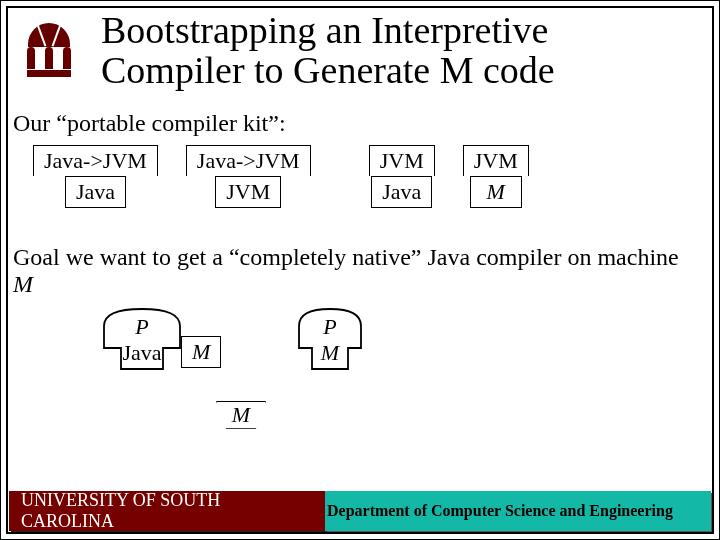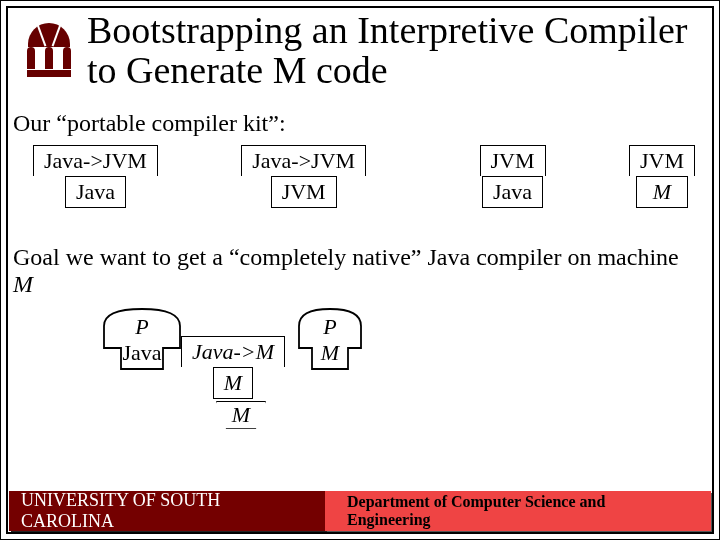--- a/index.html
+++ b/index.html
@@ -16,21 +16,21 @@
     content: "";
     position: absolute;
     top: 5px; left: 5px; right: 5px; bottom: 5px;
     border: 2px solid #000;
     pointer-events: none;
   }
   .header {
     display: flex;
     align-items: center;
     padding: 10px 20px 5px 10px;
-    gap: 8px;
+    gap: 22px;
   }
   .logo {
     width: 60px;
     height: 55px;
     margin-left: 8px;
     position: relative;
   }
   .logo-fan {
     position: absolute;
     top: 0; left: 50%;
@@ -82,21 +82,20 @@
     padding: 8px 24px 0 12px;
   }
   .subhead {
     font-size: 24px;
     margin: 6px 0 8px 0;
   }
   .row {
     display: flex;
     gap: 28px;
     align-items: flex-start;
-    justify-content: space-between;
   }
   .tdiag {
     position: relative;
   }
   .tdiag .top {
     border: 1.5px solid #000;
     border-bottom: none;
     padding: 2px 10px;
     font-size: 22px;
     text-align: center;
@@ -167,27 +166,27 @@
     background: #740000;
     color: #fff;
     font-size: 18px;
     display: flex;
     align-items: center;
     padding: 0 12px;
     width: 316px;
     box-shadow: 2px 2px 0 #222;
   }
   .footer .r {
-    background: #ef4444;
+    background: #14b8a6;
     color: #000;
     font-size: 16px;
     font-weight: bold;
     display: flex;
     align-items: center;
-    padding: 0 22px;
+    padding: 0 2px;
     flex: 1;
     box-shadow: 2px 2px 0 #555;
   }
   .row1 { margin-left: 20px; }
 </style>
 </head>
 <body>
 
 <div class="header">
   <div class="logo">
@@ -247,21 +246,20 @@
         <svg viewBox="0 0 78 62" preserveAspectRatio="none">
           <path d="M1 18 Q1 1 39 1 Q77 1 77 18 L77 40 L60 40 L60 61 L18 61 L18 40 L1 40 Z" fill="none" stroke="#000" stroke-width="1.8"></path>
         </svg>
         <div class="lab">P</div>
         <div class="lab2">Java</div>
       </div>
     </div>
 
     <div class="piece" style="left:78px; top:28px;">
       <div class="tdiag">
-        <div class="top" style="font-style:italic">Java-&gt;M</div>
         <div class="bot-wrap">
             <div class="bot" style="font-style:italic">M</div>
           </div>
       </div>
     </div>
 
     <div class="piece" style="left:195px; top:0;">
       <div class="tomb" style="height:62px; width:64px;">
         <svg viewBox="0 0 64 62" preserveAspectRatio="none">
           <path d="M1 18 Q1 1 32 1 Q63 1 63 18 L63 40 L50 40 L50 61 L14 61 L14 61 L14 40 L1 40 Z" fill="none" stroke="#000" stroke-width="1.8"></path>

